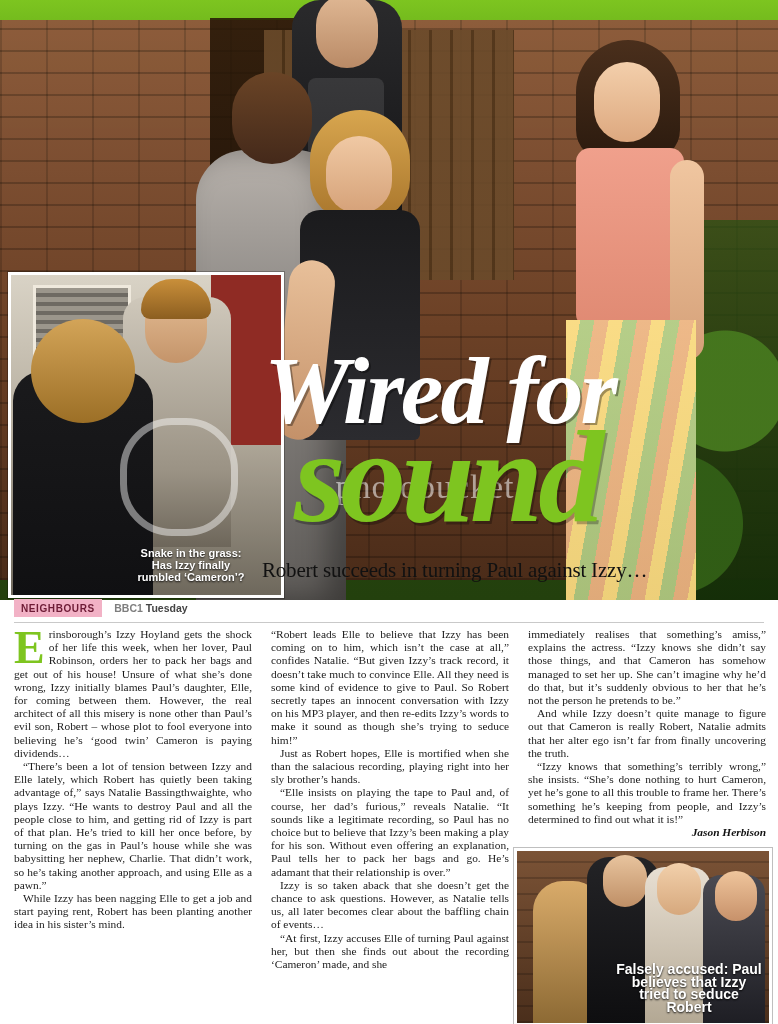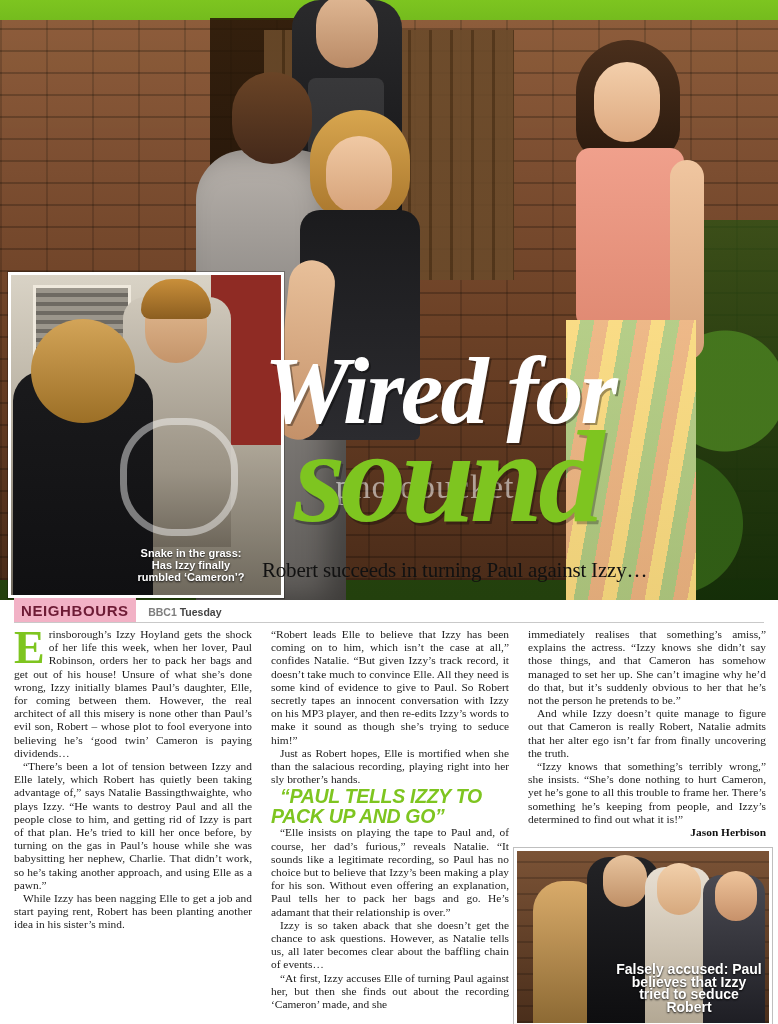--- a/index.html
+++ b/index.html
@@ -208,21 +208,21 @@
     position:absolute;left:120px;top:418px;width:104px;height:104px;border-radius:52px;
     border:7px solid rgba(255,255,255,.45);
   }
 
   
   .showbar{
     position:absolute;left:14px;top:598px;width:230px;height:20px;
   }
   .showtag{
     display:inline-block;background:#f2b2c6;color:#6d1b35;
-    font-size:15px;font-weight:bold;letter-spacing:.6px;
+    font-size:10px;font-weight:bold;letter-spacing:.6px;
     padding:4px 7px 3px 7px;
   }
   .showchan{
     display:inline-block;color:#444;font-size:10.5px;font-weight:bold;
     margin-left:8px;vertical-align:middle;
   }
   .showchan .bbc{color:#7e7e7e;}
   .hr-top{position:absolute;left:14px;top:622px;width:750px;height:1px;background:#c9c9c9;}
 
   
@@ -248,21 +248,21 @@
   }
   .pullquote{
     font-family:"Liberation Sans", sans-serif;
     font-weight:bold;font-style:italic;
     color:#7ec520;font-size:19.5px;line-height:20px;
     margin:7px 0 7px 0;text-indent:0;text-align:left;
     letter-spacing:-.3px;
   }
   .byline{
     text-align:right;font-weight:bold;font-size:11.4px;
-    margin-top:4px;color:#111;
+    margin-top:4px;color:#111;font-style:italic;
   }
 
   
   .inset-bottom{
     position:absolute;left:514px;top:848px;width:252px;height:172px;
     border:3px solid #ffffff;
     box-shadow:0 0 0 1px rgba(0,0,0,.25);
     overflow:hidden;
     background:#2a2118;
   }
@@ -380,21 +380,20 @@
 
     <div class="col c1">
       <p class="first"><span class="dropcap">E</span><span>rinsborough’s Izzy Hoyland gets the shock of her life this week, when her lover, Paul Robinson, orders her to pack her bags and get out of his house! Unsure of what she’s done wrong, Izzy initially blames Paul’s daughter, Elle, for coming between them. However, the real architect of all this misery is none other than Paul’s evil son, Robert – whose plot to fool everyone into believing he’s ‘good twin’ Cameron is paying dividends…</span></p>
       <p>“There’s been a lot of tension between Izzy and Elle lately, which Robert has quietly been taking advantage of,” says Natalie Bassingthwaighte, who plays Izzy. “He wants to destroy Paul and all the people close to him, and getting rid of Izzy is part of that plan. He’s tried to kill her once before, by turning on the gas in Paul’s house while she was babysitting her nephew, Charlie. That didn’t work, so he’s taking another approach, and using Elle as a pawn.”</p>
       <p>While Izzy has been nagging Elle to get a job and start paying rent, Robert has been planting another idea in his sister’s mind.</p>
     </div>
 
     <div class="col c2">
       <p class="first">“Robert leads Elle to believe that Izzy has been coming on to him, which isn’t the case at all,” confides Natalie. “But given Izzy’s track record, it doesn’t take much to convince Elle. All they need is some kind of evidence to give to Paul. So Robert secretly tapes an innocent conversation with Izzy on his MP3 player, and then re-edits Izzy’s words to make it sound as though she’s trying to seduce him!”</p>
       <p>Just as Robert hopes, Elle is mortified when she than the salacious recording, playing right into her sly brother’s hands.</p>
-      <p class="pullquote">“PAUL TELLS IZZY TO PACK UP AND GO”</p>
       <p>“Elle insists on playing the tape to Paul and, of course, her dad’s furious,” reveals Natalie. “It sounds like a legitimate recording, so Paul has no choice but to believe that Izzy’s been making a play for his son. Without even offering an explanation, Paul tells her to pack her bags and go. He’s adamant that their relationship is over.”</p>
       <p>Izzy is so taken aback that she doesn’t get the chance to ask questions. However, as Natalie tells us, all later becomes clear about the baffling chain of events…</p>
       <p>“At first, Izzy accuses Elle of turning Paul against her, but then she finds out about the recording ‘Cameron’ made, and she</p>
     </div>
 
     <div class="col c3">
       <p class="first">immediately realises that something’s amiss,” explains the actress. “Izzy knows she didn’t say those things, and that Cameron has somehow managed to set her up. She can’t imagine why he’d do that, but it’s suddenly obvious to her that he’s not the person he pretends to be.”</p>
       <p>And while Izzy doesn’t quite manage to figure out that Cameron is really Robert, Natalie admits that her alter ego isn’t far from finally uncovering the truth.</p>
       <p>“Izzy knows that something’s terribly wrong,” she insists. “She’s done nothing to hurt Cameron, yet he’s gone to all this trouble to frame her. There’s something he’s keeping from people, and Izzy’s determined to find out what it is!”</p>
       <p class="byline">Jason Herbison</p>

